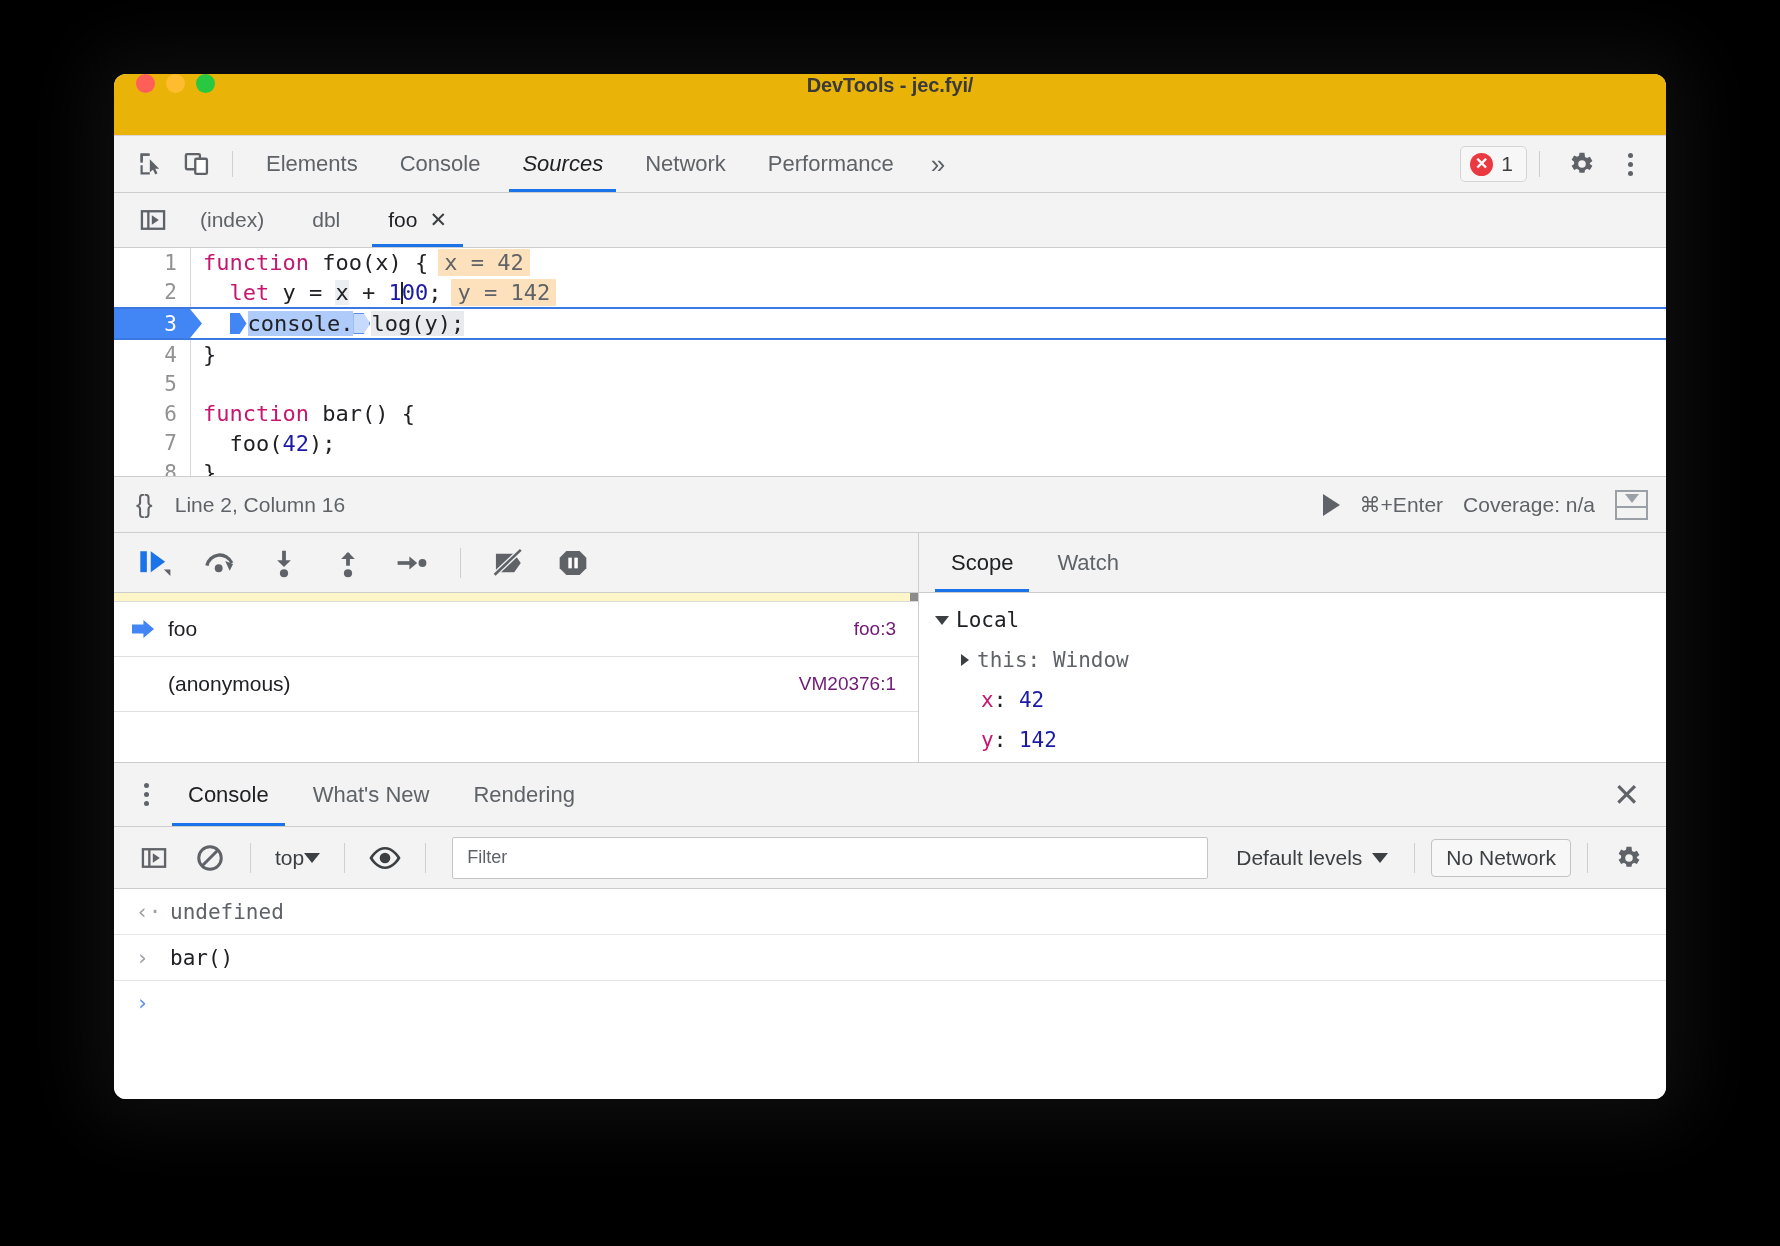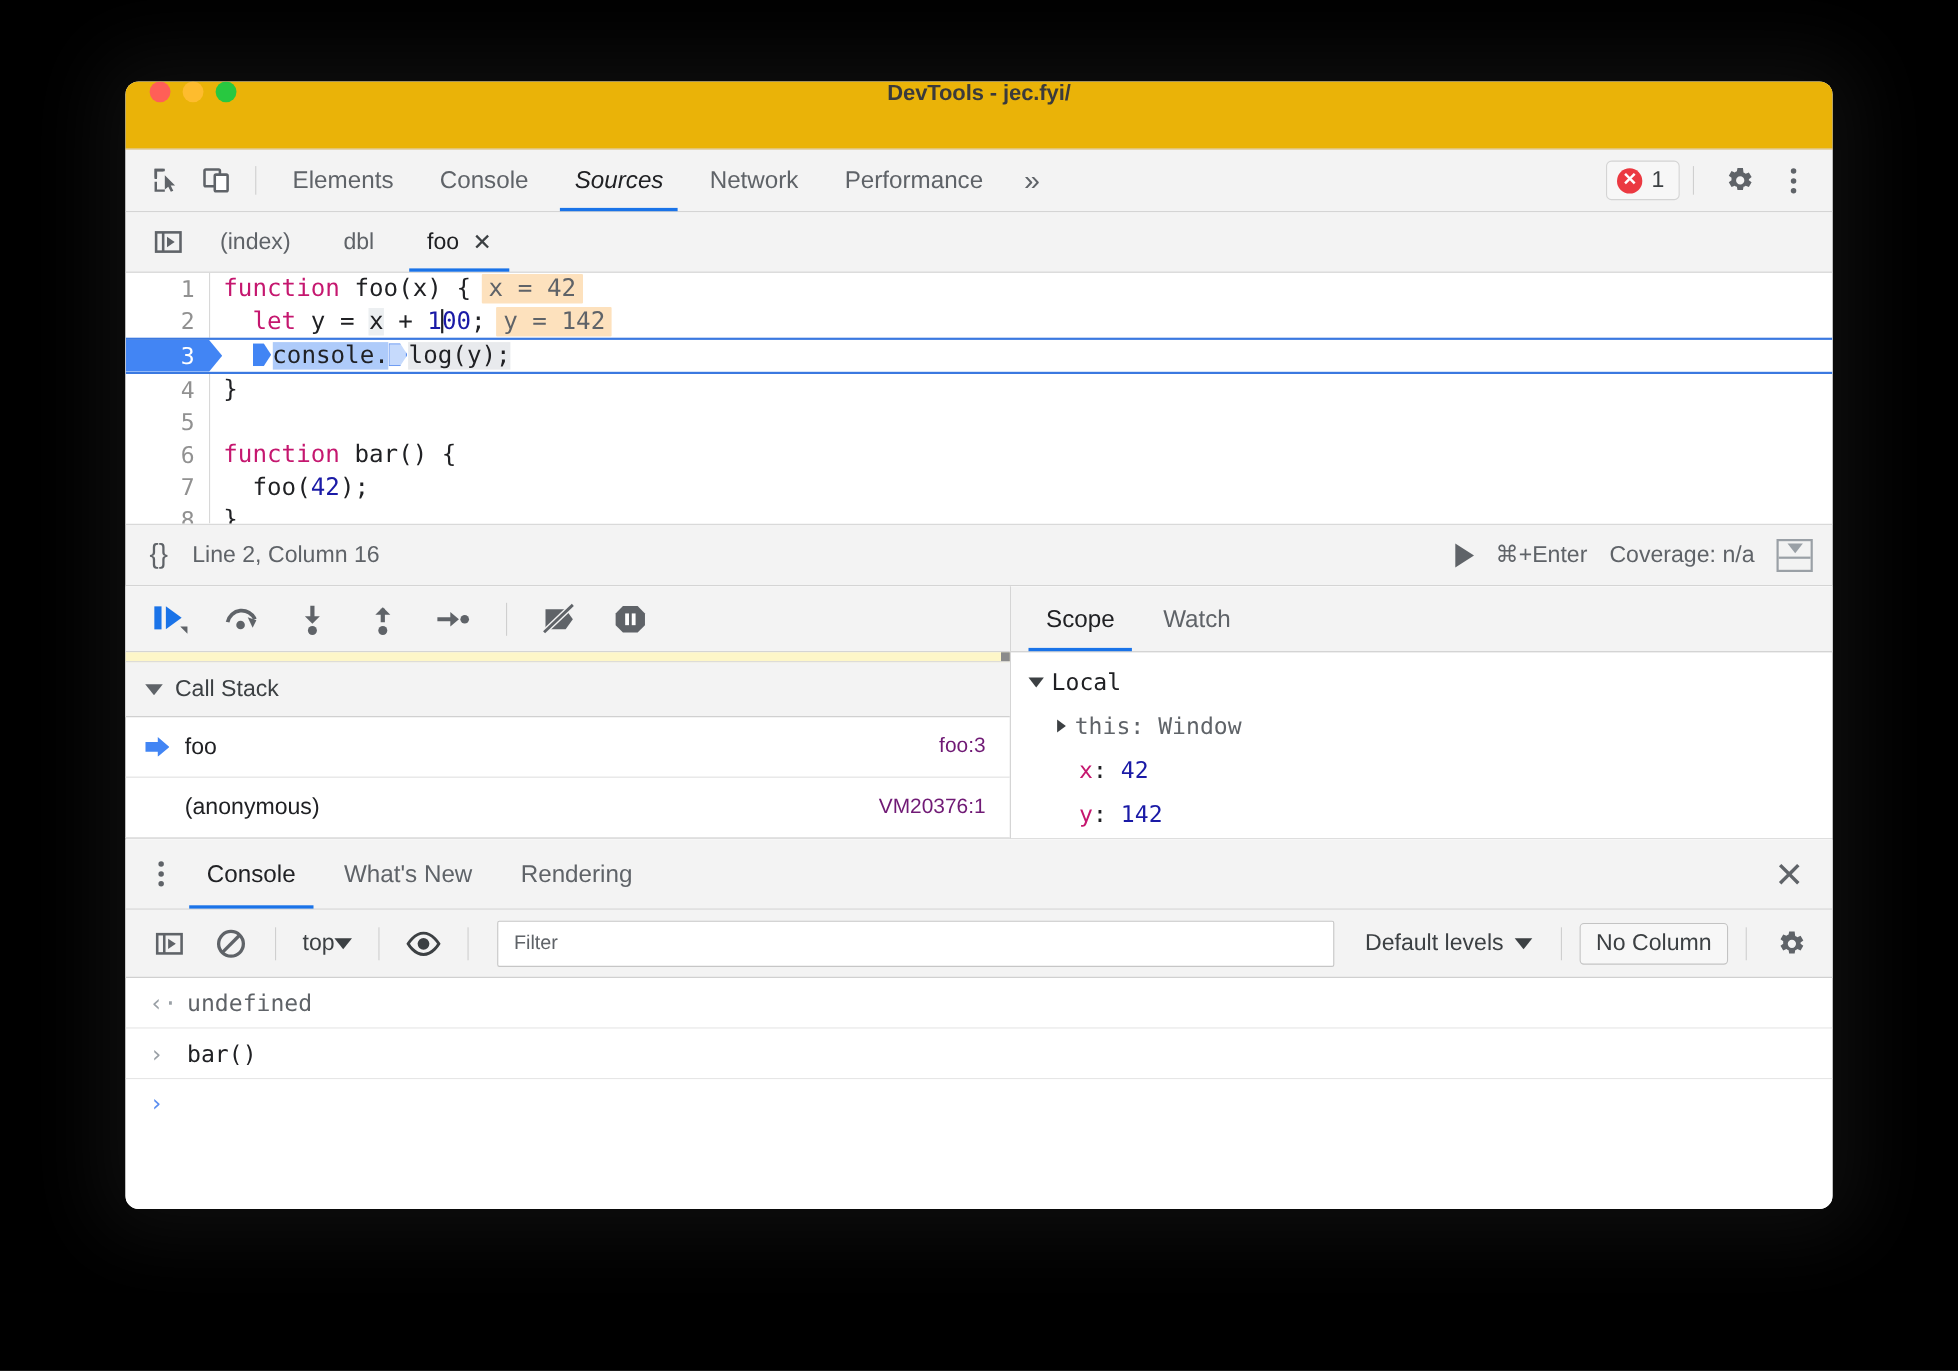--- a/index.html
+++ b/index.html
@@ -635,24 +635,20 @@
             <svg width="32" height="30" viewBox="0 0 24 22">
               <path d="M7 2h10l5 5v8l-5 5H7l-5-5V7z" fill="#5f6368"></path>
               <rect x="8.5" y="7" width="2.6" height="8" fill="#fff"></rect>
               <rect x="13" y="7" width="2.6" height="8" fill="#fff"></rect>
             </svg>
           </div>
         </div>
 
         <div class="yellowbar"></div>
 
-        <div class="section-header">
-          <span class="tri-down"></span>
-          <span>Call Stack</span>
-        </div>
 
         <div class="cs-row">
           <span class="cs-arrow"></span>
           <span>foo</span>
           <span class="cs-loc">foo:3</span>
         </div>
         <div class="cs-row">
           <span class="cs-arrow blank"></span>
           <span>(anonymous)</span>
           <span class="cs-loc">VM20376:1</span>
@@ -743,21 +739,21 @@
             <circle cx="14" cy="11" r="4.4" fill="#3c4043"></circle>
           </svg>
         </div>
         <div class="ct-sep"></div>
         <input class="filter-input" value="" placeholder="Filter" style="">
         <div class="levels">
           <span>Default levels</span>
           <span class="sel-caret"></span>
         </div>
         <div class="ct-sep"></div>
-        <div class="issues-btn">No Column</div>
+        <div class="issues-btn">No Network</div>
         <div class="ct-sep"></div>
         <div class="ct-btn">
           <svg width="30" height="30" viewBox="0 0 24 24">
             <path fill="#5f6368" d="M19.1 12.9a7.6 7.6 0 000-1.8l2-1.5-2-3.4-2.3 1a7.4 7.4 0 00-1.6-.9L14.8 3h-4l-.4 2.3c-.6.2-1.1.5-1.6.9l-2.3-1-2 3.4 2 1.5a7.6 7.6 0 000 1.8l-2 1.5 2 3.4 2.3-1c.5.4 1 .7 1.6.9l.4 2.3h4l.4-2.3c.6-.2 1.1-.5 1.6-.9l2.3 1 2-3.4-2-1.5zM12.8 15a3 3 0 110-6 3 3 0 010 6z"></path>
           </svg>
         </div>
       </div>
 
       <div class="console-body">
         <div class="msg-row">

